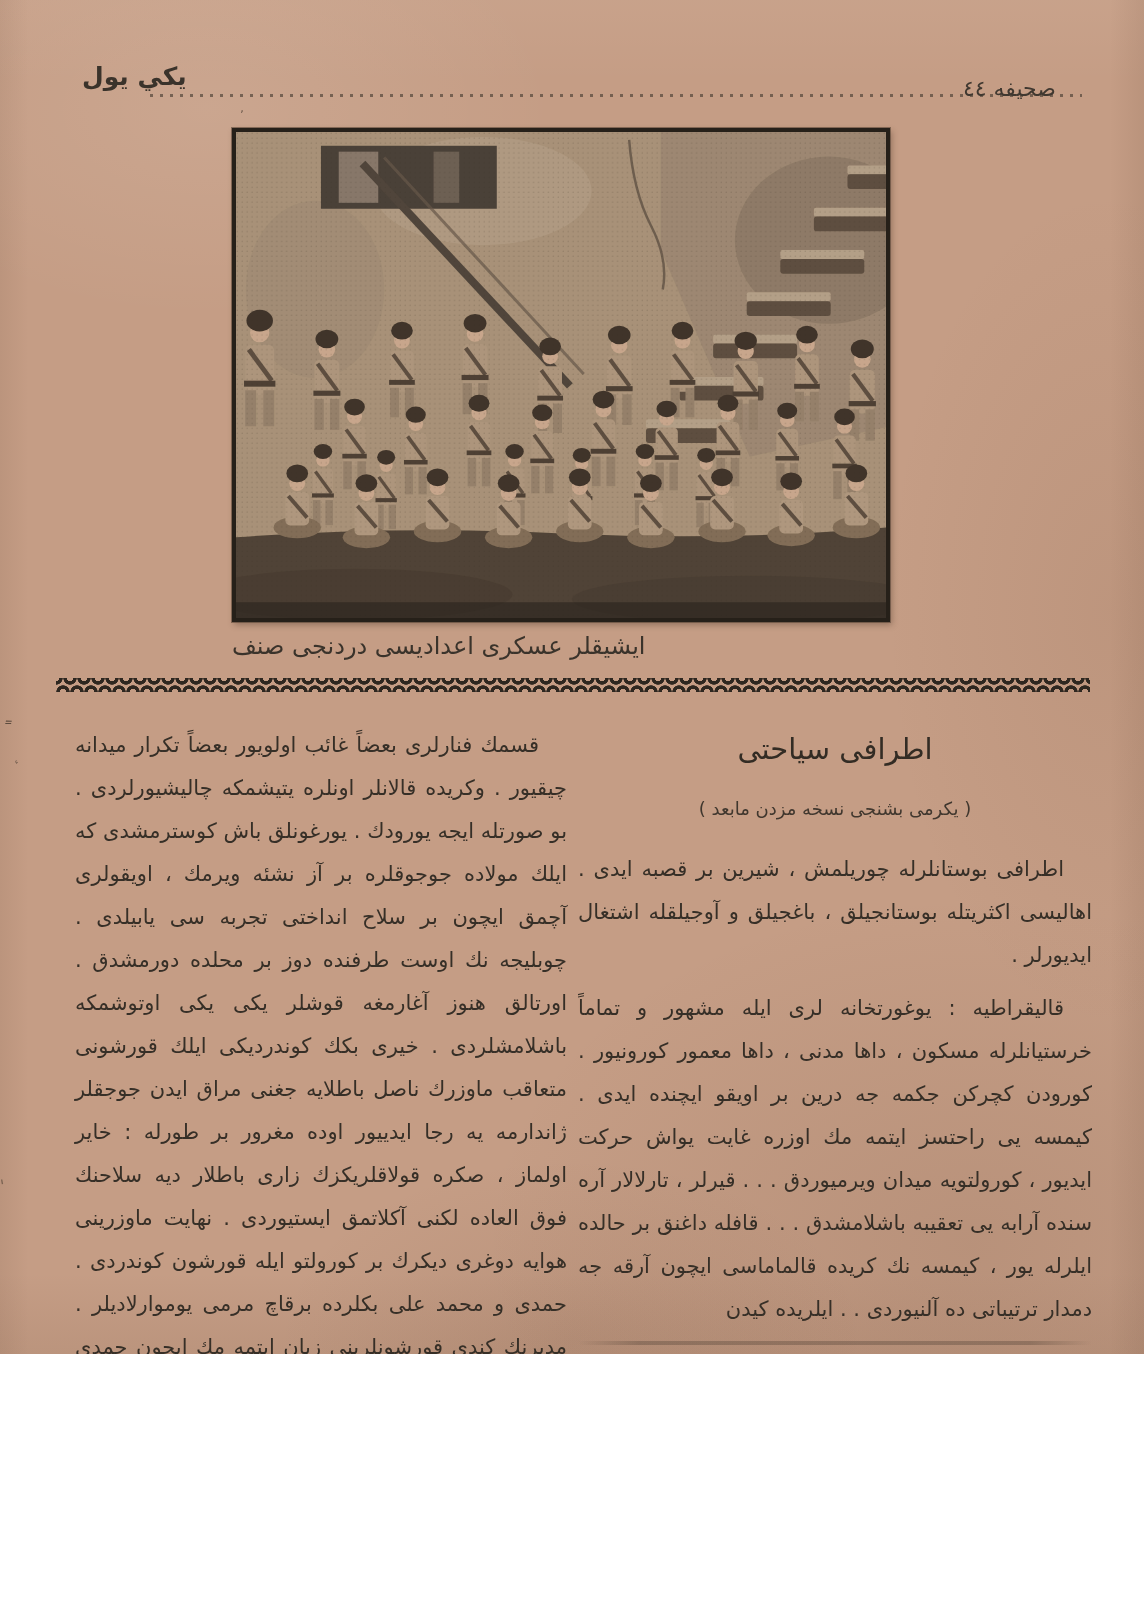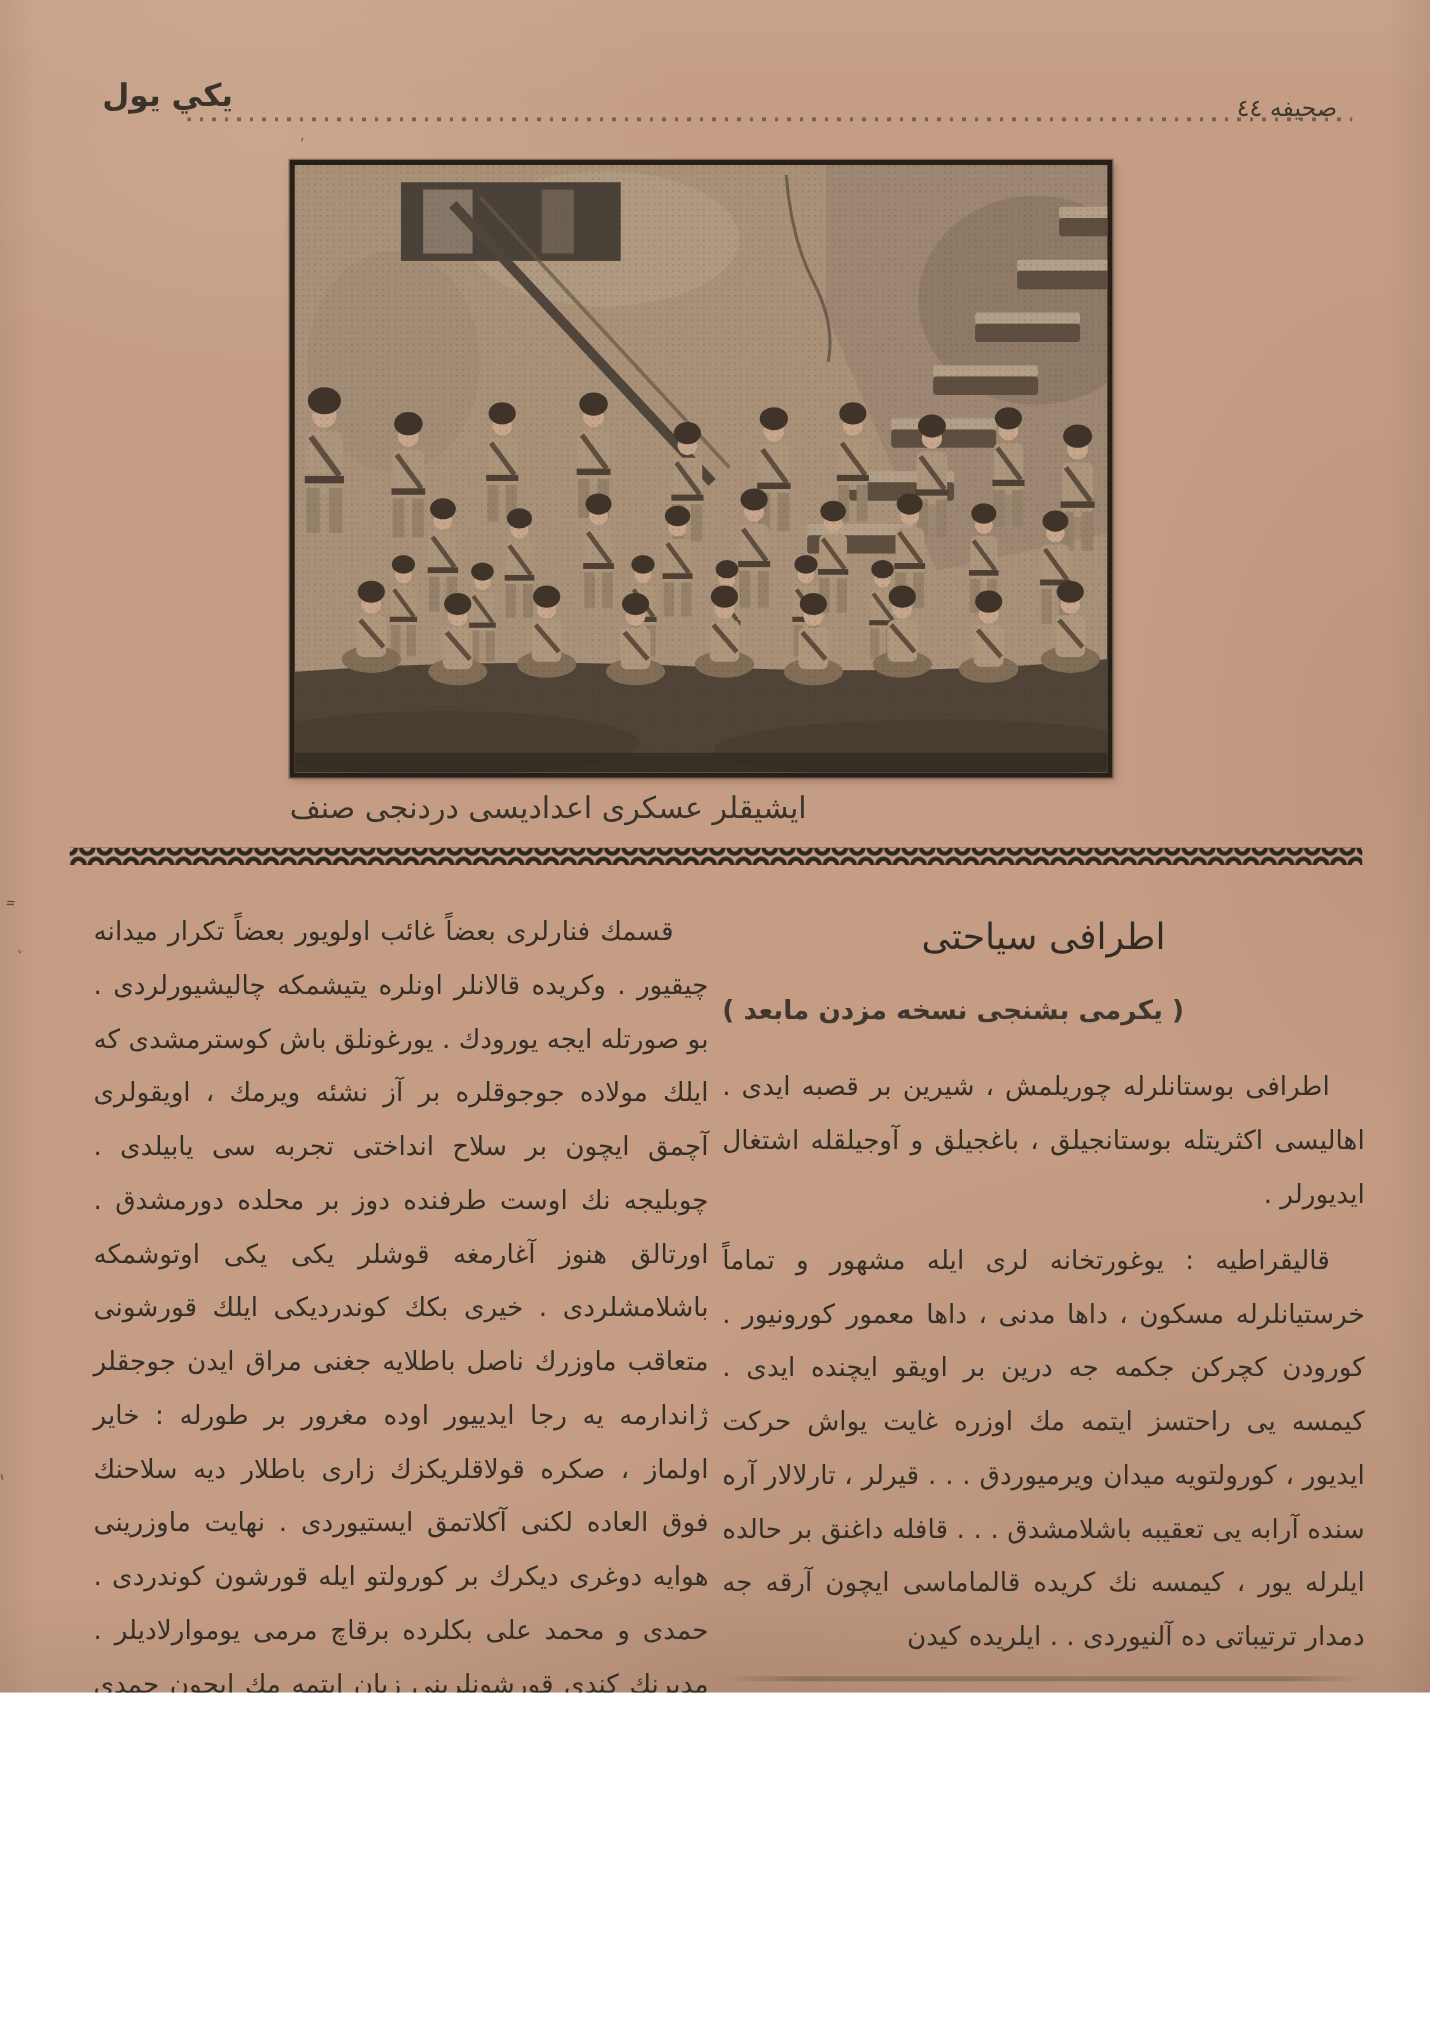--- a/index.html
+++ b/index.html
@@ -18,21 +18,21 @@
       linear-gradient(180deg, rgba(255,240,228,0.06), transparent 6%, transparent 94%, rgba(70,45,30,0.08));
     color:#352e26;
   }
 
   
   .masthead {
     position:absolute; left:82px; top:62px; font-size:25px; font-weight:bold;
     color:#3a332b; letter-spacing:1px;
   }
   .pageno {
-    position:absolute; right:74px; top:76px; font-size:19px; color:#403830;
+    position:absolute; right:88px; top:76px; font-size:22px; color:#403830;
   }
   .dotted-rule {
     position:absolute; left:150px; right:62px; top:94px; height:3px; opacity:.65;
     background:repeating-linear-gradient(90deg,#4a3e33 0 3px, transparent 3px 10px);
   }
 
   
   .photo {
     position:absolute; left:232px; top:128px; width:658px; height:494px;
     border:4px solid #262019; box-shadow:0 0 0 1px rgba(90,70,55,.6), 2px 3px 6px rgba(60,40,25,.35);
@@ -57,22 +57,22 @@
 
   
   .col { position:absolute; top:700px; direction:rtl; text-align:justify;
          font-size:21px; line-height:43px; color:#362f27; }
   .col p { text-indent:28px; margin-bottom:10px; }
   .col-right { left:578px; width:514px; padding-top:6px; }
   .col-left  { left:55px;  width:492px; padding-top:24px;margin-left:20px; }
 
   .art-title { text-align:center; text-indent:0 !important; font-size:29px;
                letter-spacing:2px; color:#332c24; margin-top:22px; }
-  .art-note  { text-align:left; text-indent:0 !important; font-size:21px;
-               color:#40372e; margin-top:16px; margin-bottom:18px;font-weight:bold; }
+  .art-note  { text-align:center; text-indent:0 !important; font-size:18px;
+               color:#40372e; margin-top:16px; margin-bottom:18px; }
 
   .fold-line { height:4px; margin:8px 0 16px;
     background:linear-gradient(90deg, transparent, rgba(62,50,40,.30) 12%, rgba(62,50,40,.30) 88%, transparent); }
 
   .signature { text-align:left; padding-left:34px; font-size:22px; margin-top:22px; color:#362f27; }
 
   
   .smudge { position:absolute; background:none; color:#453a2f; font-size:20px; opacity:.8; }
   .s1 { left:6px;  top:700px;  transform:rotate(14deg); }
   .s2 { left:16px; top:760px;  transform:rotate(-30deg); font-size:14px; opacity:.6; }

